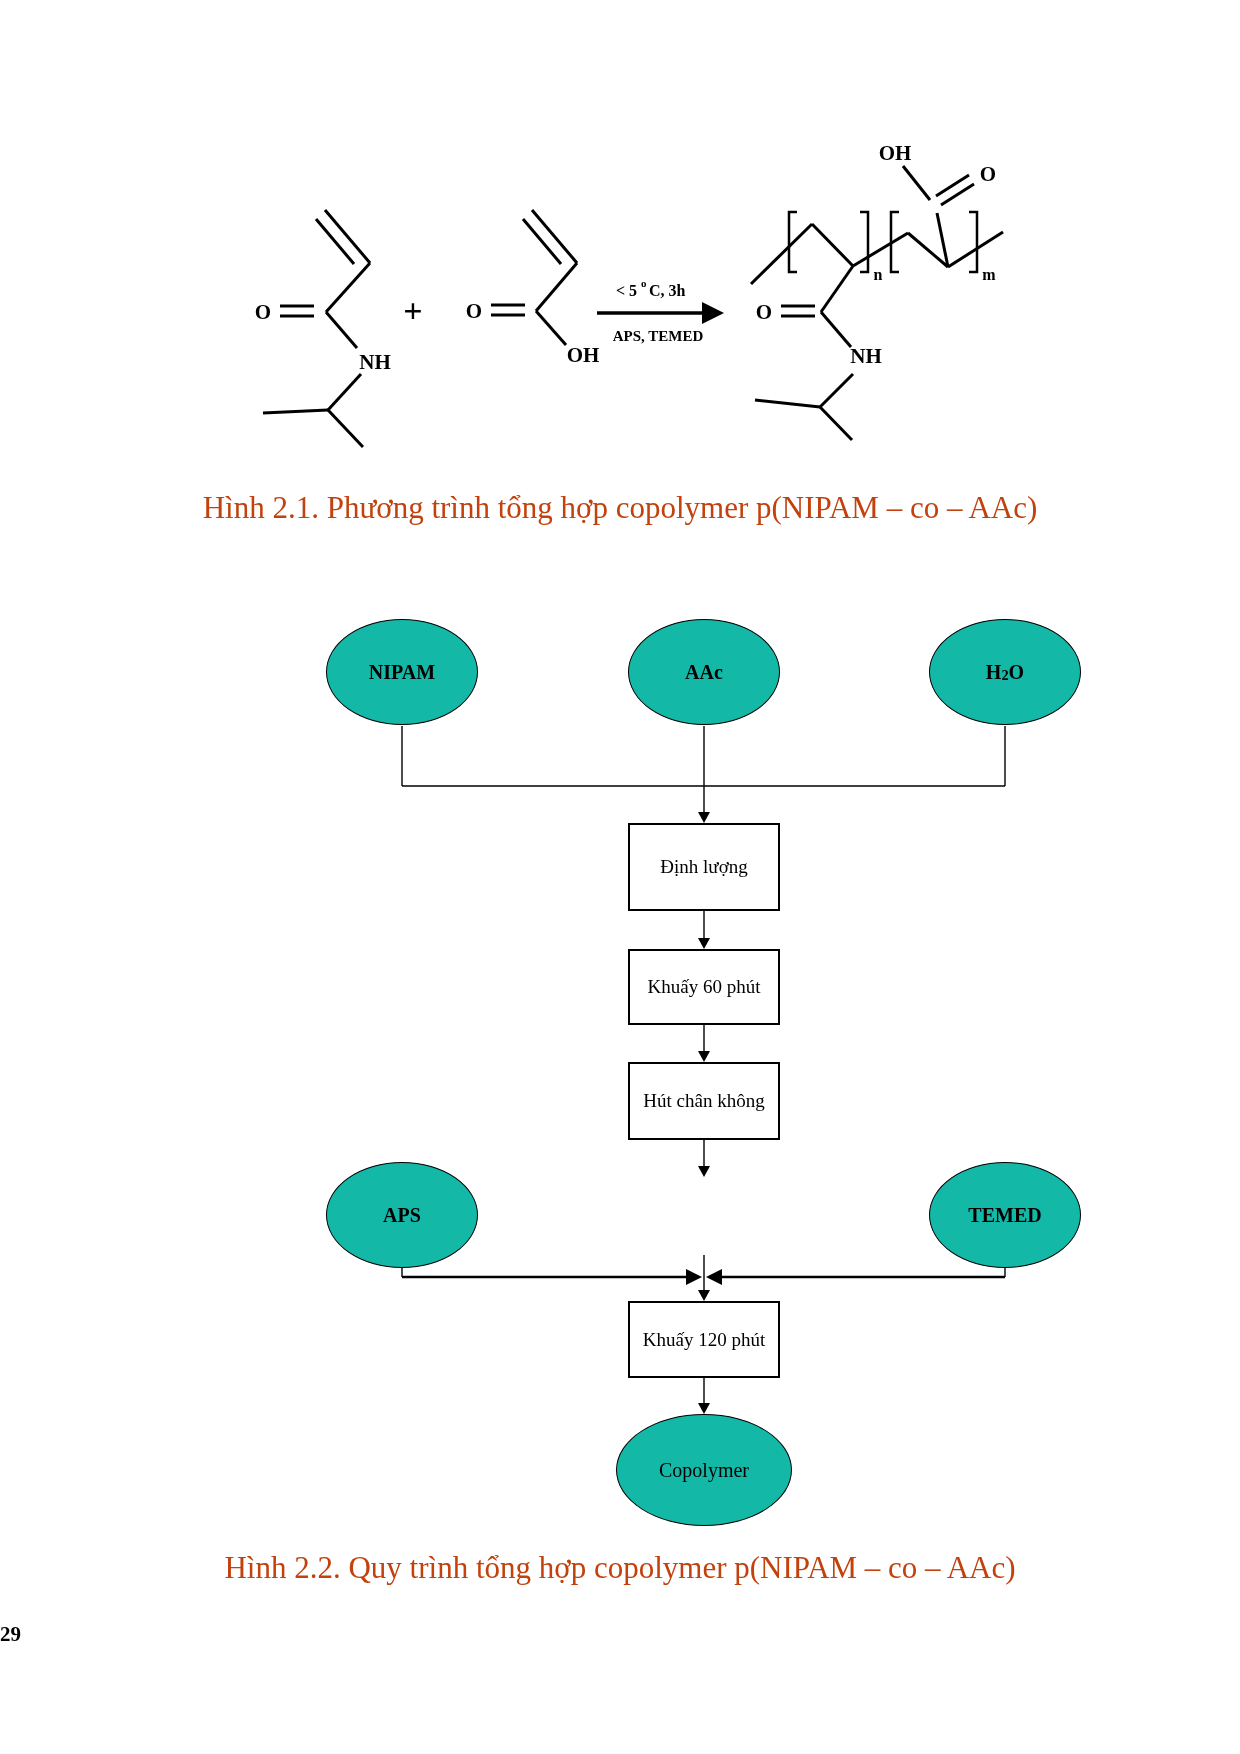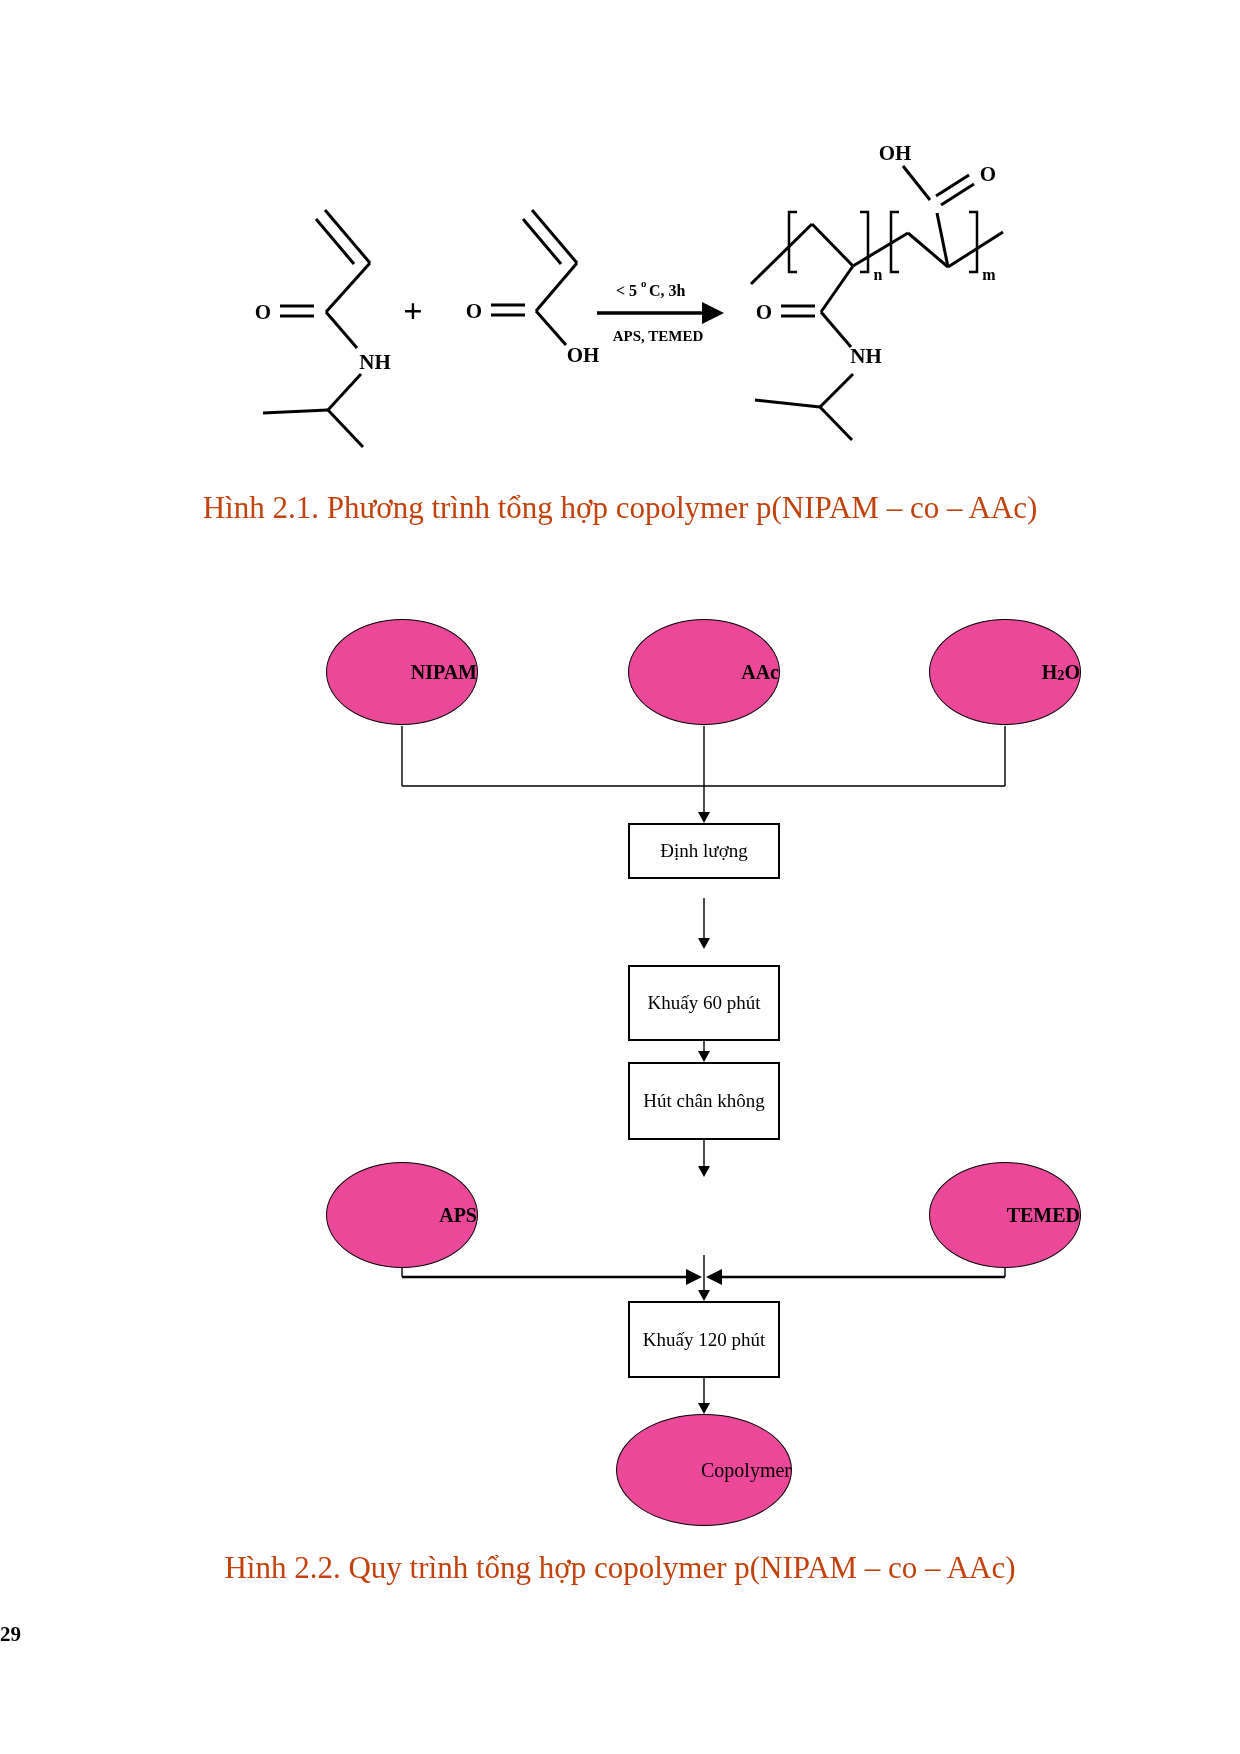--- a/index.html
+++ b/index.html
@@ -27,22 +27,22 @@
     position:absolute;left:0;width:1240px;
     text-align:center;font-size:31px;color:#c2410c;
   }
   .caption-1{top:490px;}
   .caption-2{top:1550px;}
 
   .fc-ellipse{
     position:absolute;
     border:1.6px solid #000;
     border-radius:50%;
-    background:#ec4899;
-    display:flex;align-items:center;justify-content:flex-end;
+    background:#14b8a6;
+    display:flex;align-items:center;justify-content:center;
     font-size:20px;font-weight:bold;
     box-sizing:border-box;
   }
   .fc-ellipse.output{font-weight:normal;font-size:20px;}
   .fc-box{
     position:absolute;
     left:628px;width:152px;
     border:2px solid #000;
     background:#fff;
     display:flex;align-items:center;justify-content:center;
@@ -176,24 +176,24 @@
     <span>AAc</span>
       <span class="sub-sm"></span>
       <span></span>
   </div>
   <div class="fc-ellipse" style="left:929px;top:619px;width:152px;height:106px;">
     <span>H</span>
       <span class="sub-sm">2</span>
       <span>O</span>
   </div>
 
-  <div class="fc-box" style="top:823px;height:56px;text-align:right;">
+  <div class="fc-box" style="top:823px;height:88px;text-align:right;">
     <span><span>Định lượng</span><span class="sup-sm"></span><span></span></span>
   </div>
-  <div class="fc-box" style="top:949px;height:76px;margin-top:16px;">
+  <div class="fc-box" style="top:949px;height:76px;">
     <span><span>Khuấy 60 phút</span><span class="sup-sm"></span><span></span></span>
   </div>
   <div class="fc-box" style="top:1062px;height:78px;align-items:center;">
     <span><span>Hút chân không</span><span class="sup-sm"></span><span></span></span>
   </div>
   <div class="fc-box" style="top:1301px;height:77px;">
     <span><span>Khuấy 120 phút</span><span class="sup-sm"></span><span></span></span>
   </div>
 
   <div class="fc-ellipse" style="left:326px;top:1162px;width:152px;height:106px;">

